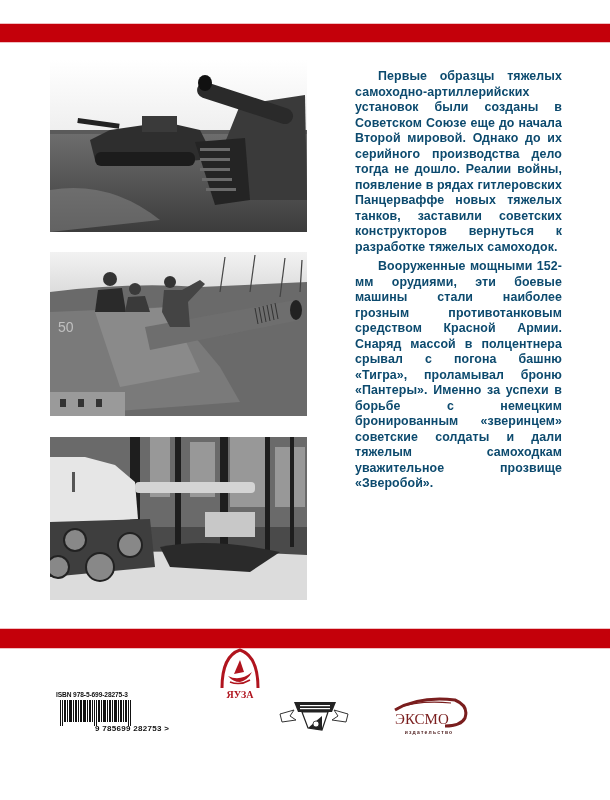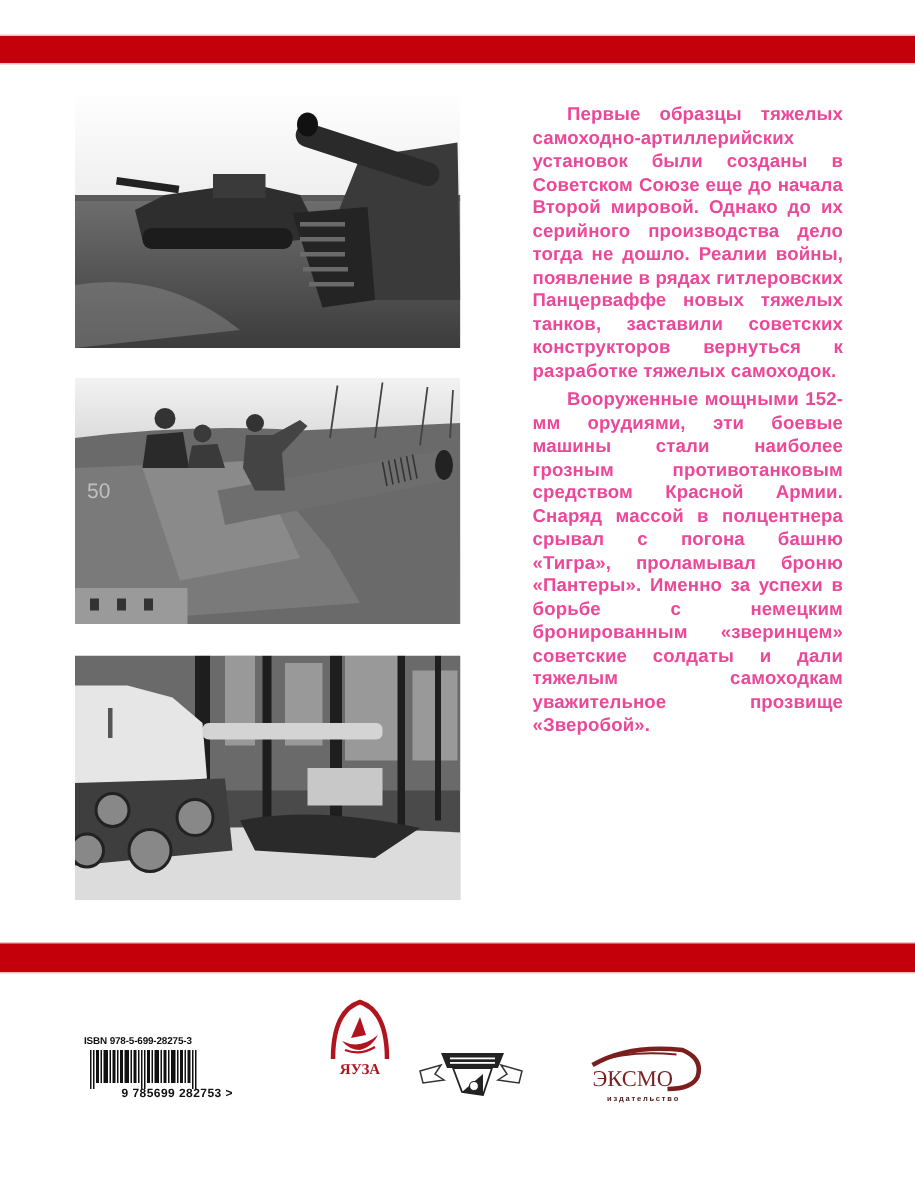--- a/index.html
+++ b/index.html
@@ -12,32 +12,32 @@
   .band.bottom { top:629px; height:19px; }
 
   .photo { position:absolute; left:50px; width:257px; overflow:hidden;text-align:center; }
   .photo svg { display:block; width:100%; height:100%; }
   #photo1 { top:60px; height:172px; }
   #photo2 { top:252px; height:164px; }
   #photo3 { top:437px; height:163px; }
 
   .text-col { position:absolute; left:355px; top:69px; width:207px;
               font-family:"Liberation Sans", sans-serif; font-weight:bold;
-              font-size:12.4px; line-height:15.5px; color:#ec4899;
+              font-size:12.4px; line-height:15.5px; color:#0c4a6e;
               text-align:justify; hyphens:manual; letter-spacing:0.1px; }
   .text-col p { text-indent:23px; }
   .text-col p + p { margin-top:4px; }
   .isbn-label { position:absolute; left:56px; top:691px; font-size:6.6px; font-weight:bold;
                 letter-spacing:-0.1px; color:#111; white-space:nowrap; }
   .bars { position:absolute; left:60px; top:700px; width:73px; height:26px; }
-  .digits { position:absolute; left:42px; top:724px; font-size:8px; font-weight:bold;
+  .digits { position:absolute; left:56px; top:724px; font-size:8px; font-weight:bold;
             color:#111; white-space:nowrap; letter-spacing:0.3px;padding-left:39px; }
 
   .logo { position:absolute; }
-  #logo-yauza { left:218px; top:666px; width:44px; height:52px; }
+  #logo-yauza { left:218px; top:648px; width:44px; height:52px; }
   #logo-center { left:278px; top:698px; width:72px; height:34px; }
   #logo-eksmo { left:357px; top:694px; width:80px; height:42px;margin-left:32px; }
 </style>
 </head>
 <body>
 
 <div class="band top"></div>
 
 <div class="photo" id="photo1">
   <svg viewBox="0 0 257 172" preserveAspectRatio="none">

